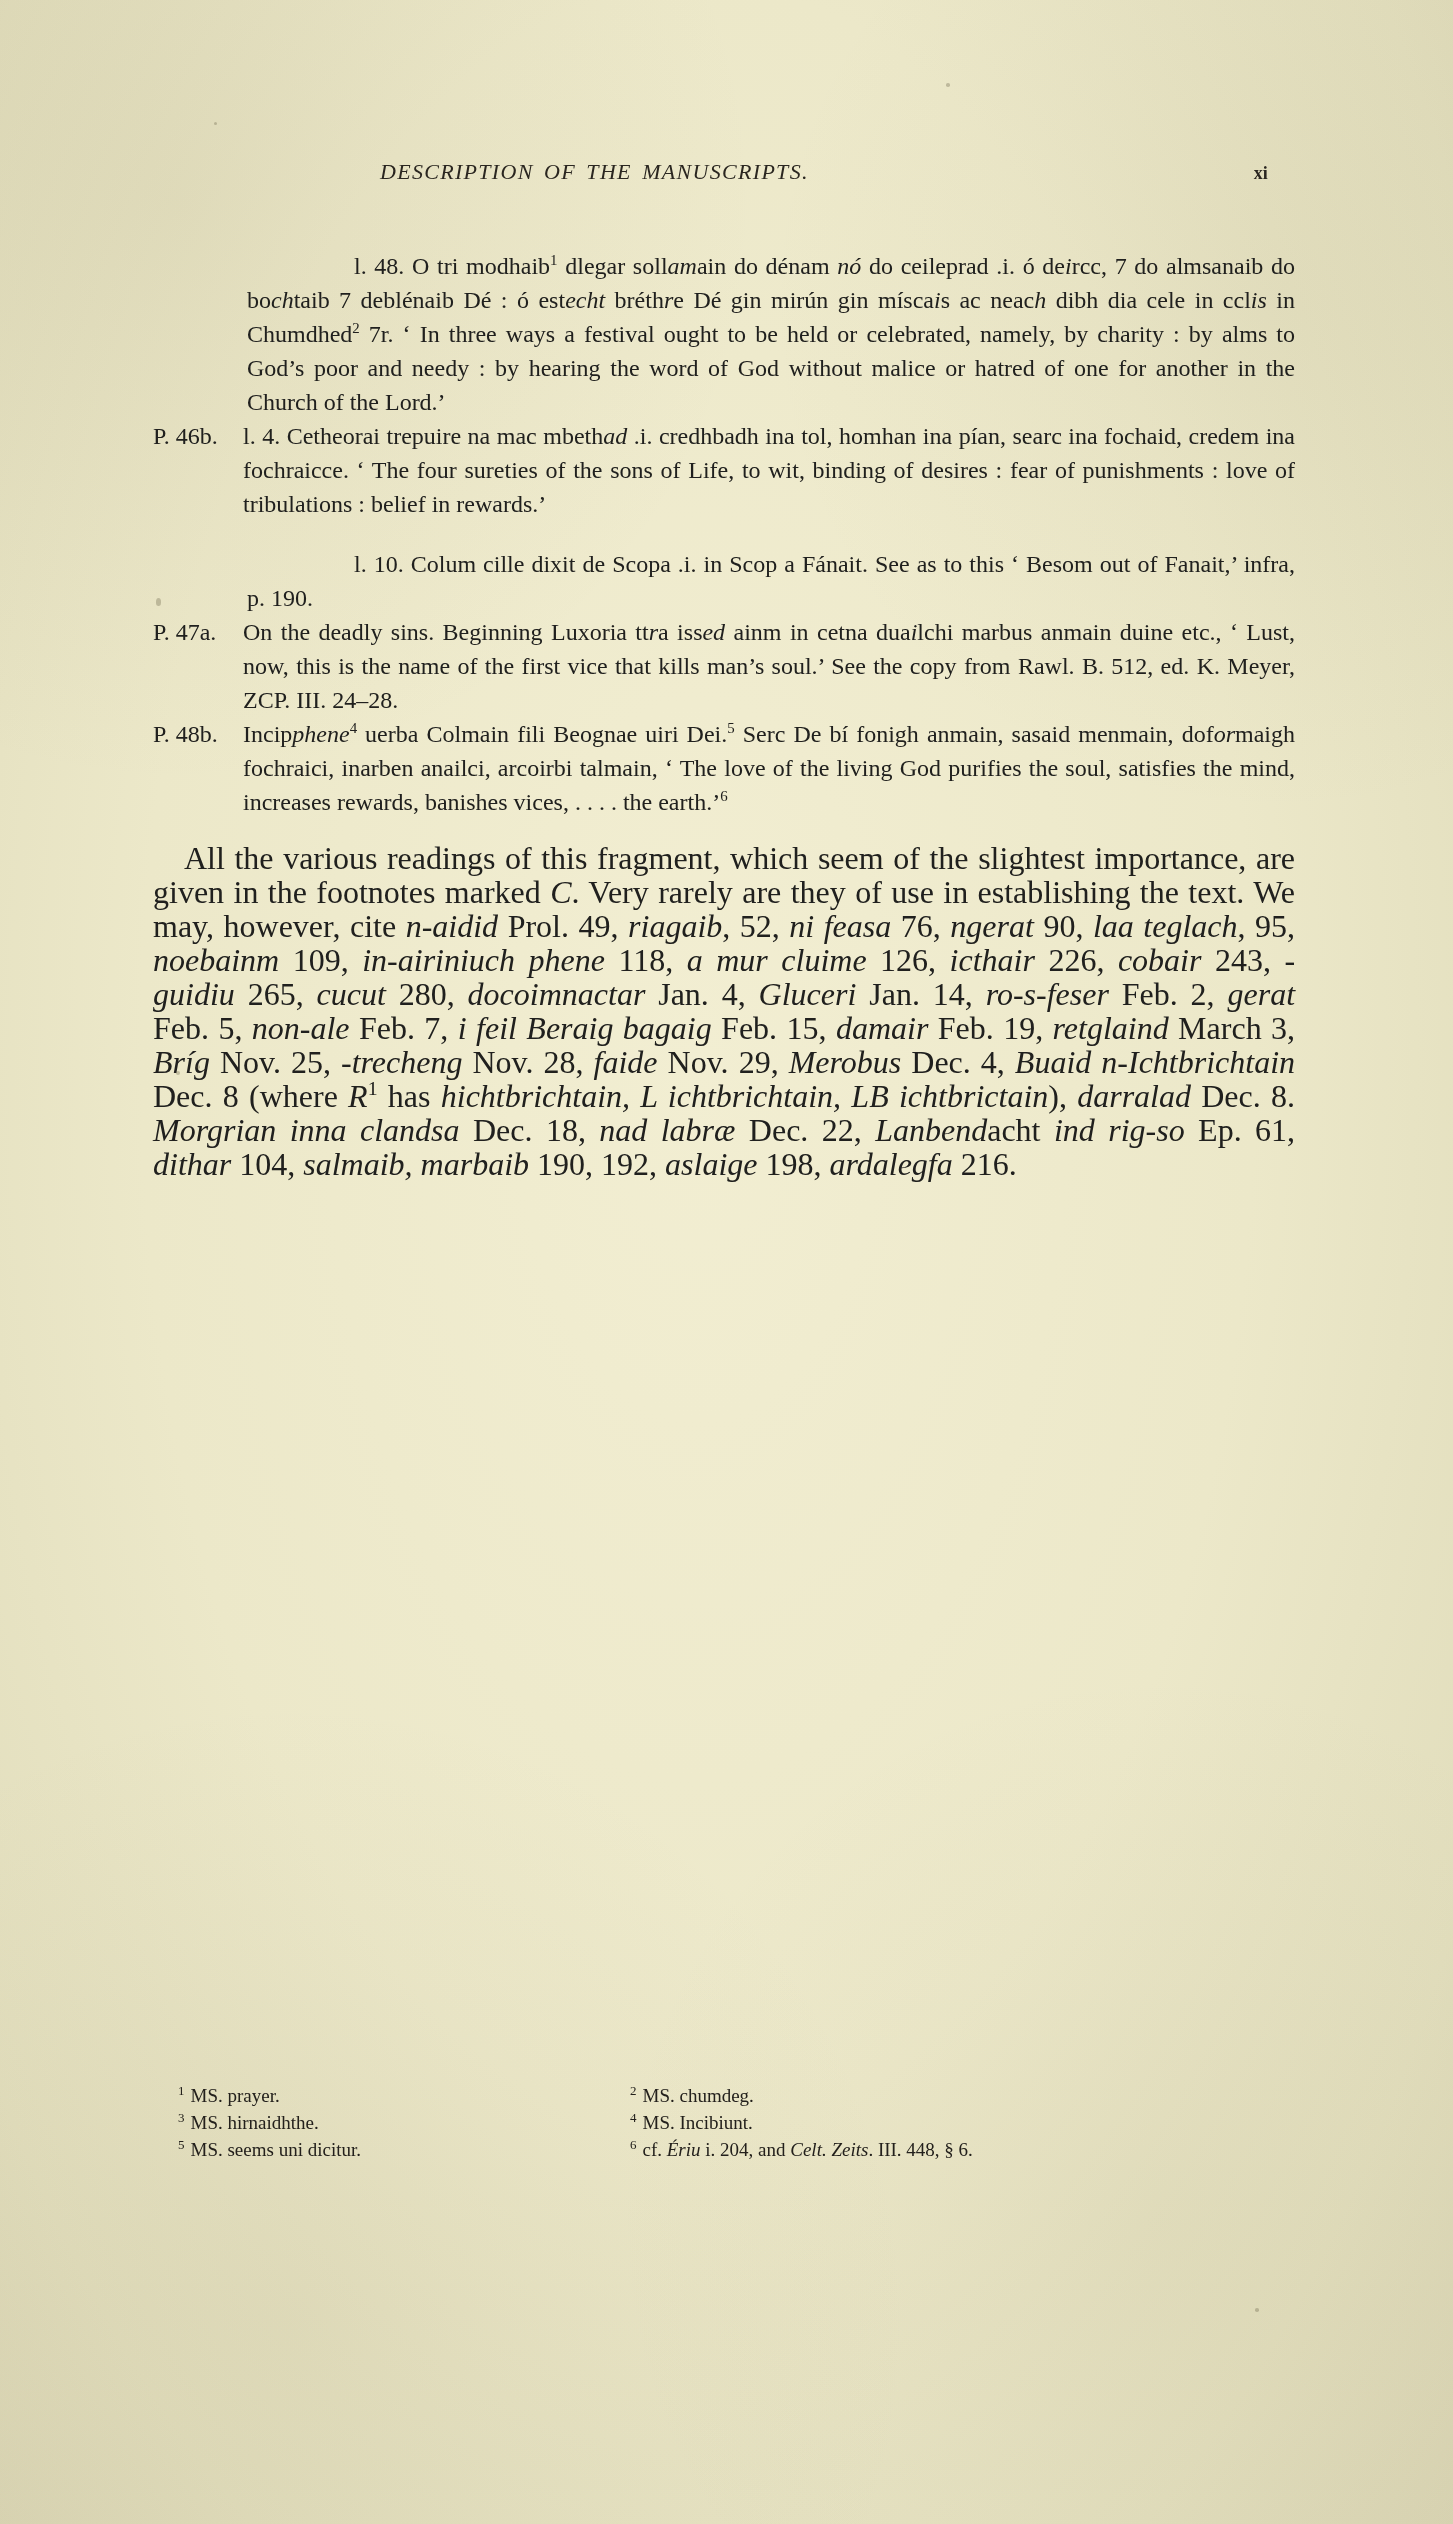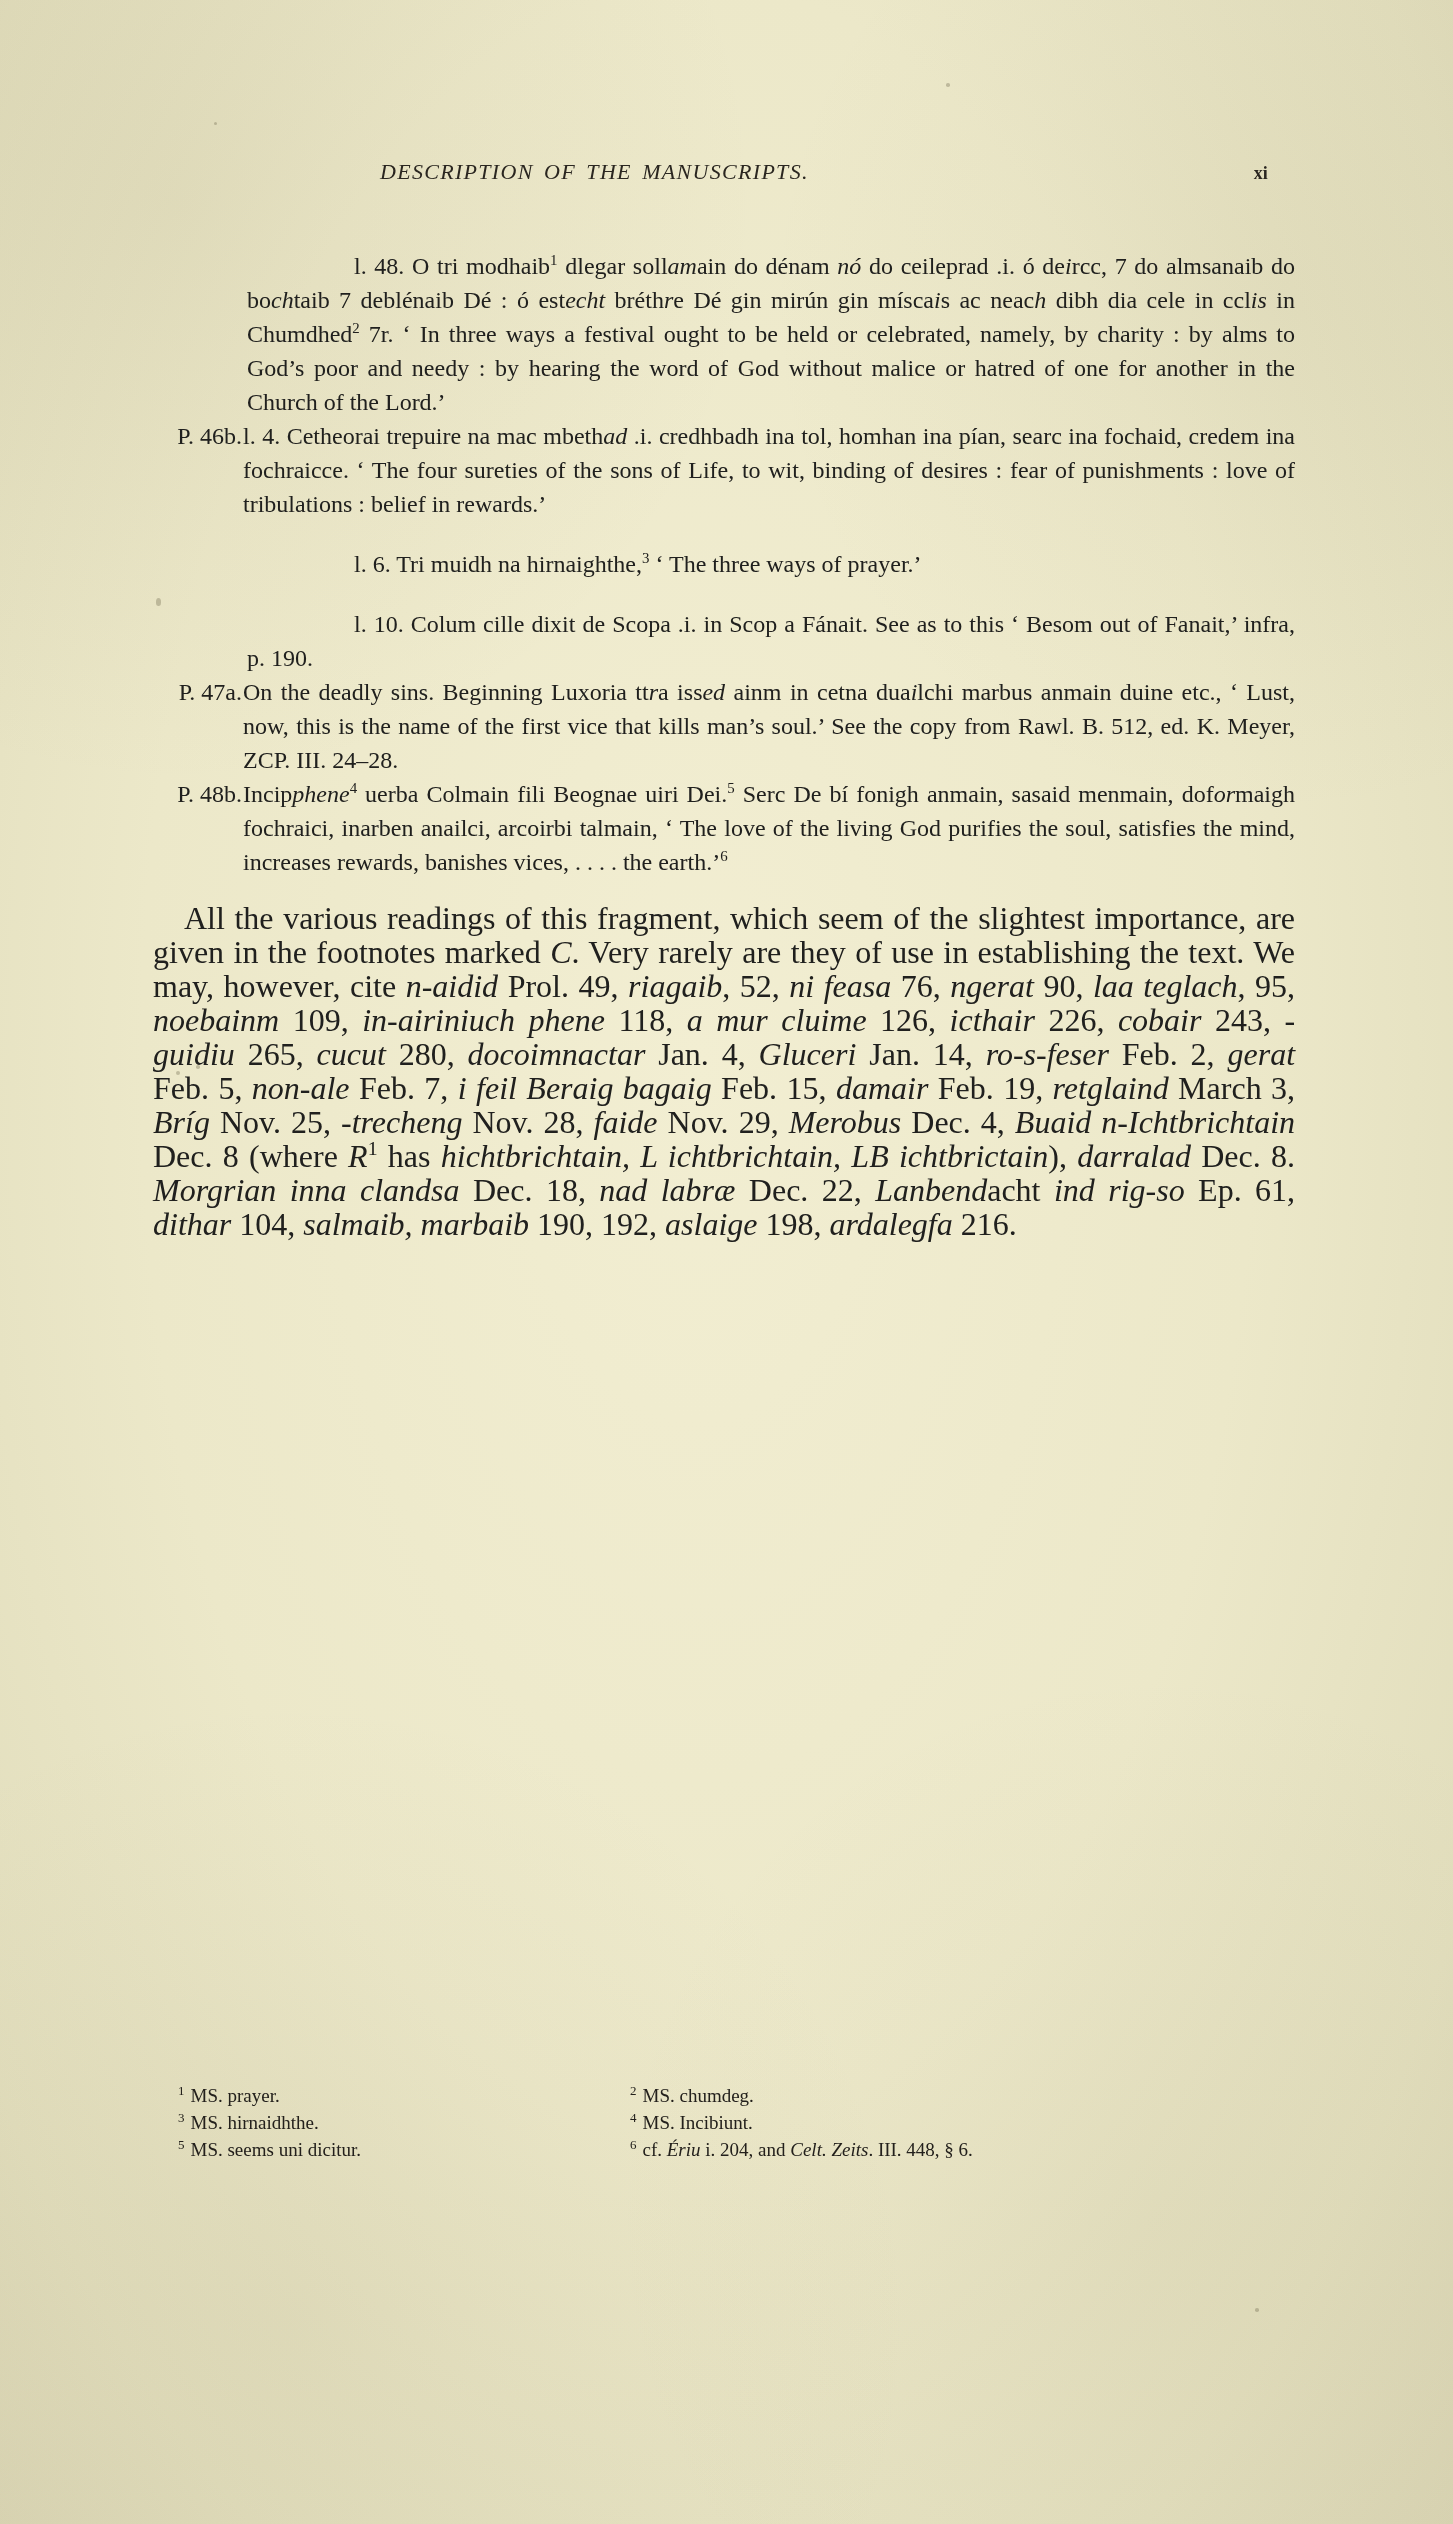--- a/index.html
+++ b/index.html
@@ -80,21 +80,21 @@
 
   .entry {
     position: relative;
     margin-bottom: 0px;
   }
   .entry .label {
     position: absolute;
     left: 0;
     top: 0;
     width: 89px;
-    text-align: right;
+    text-align: left;
     white-space: nowrap;
   }
   .entry .body {
     margin-left: 90px;
     text-align: justify;
   }
 
   
   .entry.inner .body {
     margin-left: 94px;
@@ -183,26 +183,20 @@
     </div>
 
     <div class="entry">
       <div class="label">P. 46b.</div>
       <div class="body">
         <span>l. 4.</span>
         <span>Cetheorai trepuire na mac mbeth<i>ad</i> .i. credhbadh ina tol, homhan ina pían, searc ina fochaid, credem ina fochraicce. ‘ The four sureties of the sons of Life, to wit, binding of desires : fear of punishments : love of tribulations : belief in rewards.’</span>
       </div>
     </div>
 
-    <div class="entry inner">
-      <div class="body">
-        <span>l. 6.</span>
-        <span>Tri muidh na hirnaighthe,<sup>3</sup> ‘ The three ways of prayer.’</span>
-      </div>
-    </div>
 
     <div class="entry inner">
       <div class="body">
         <span>l. 10.</span>
         <span>Colum cille dixit de Scopa .i. in Scop a Fánait. See as to this ‘ Besom out of Fanait,’ infra, p. 190.</span>
       </div>
     </div>
 
     <div class="entry p47">
       <div class="label">P. 47a.</div>

